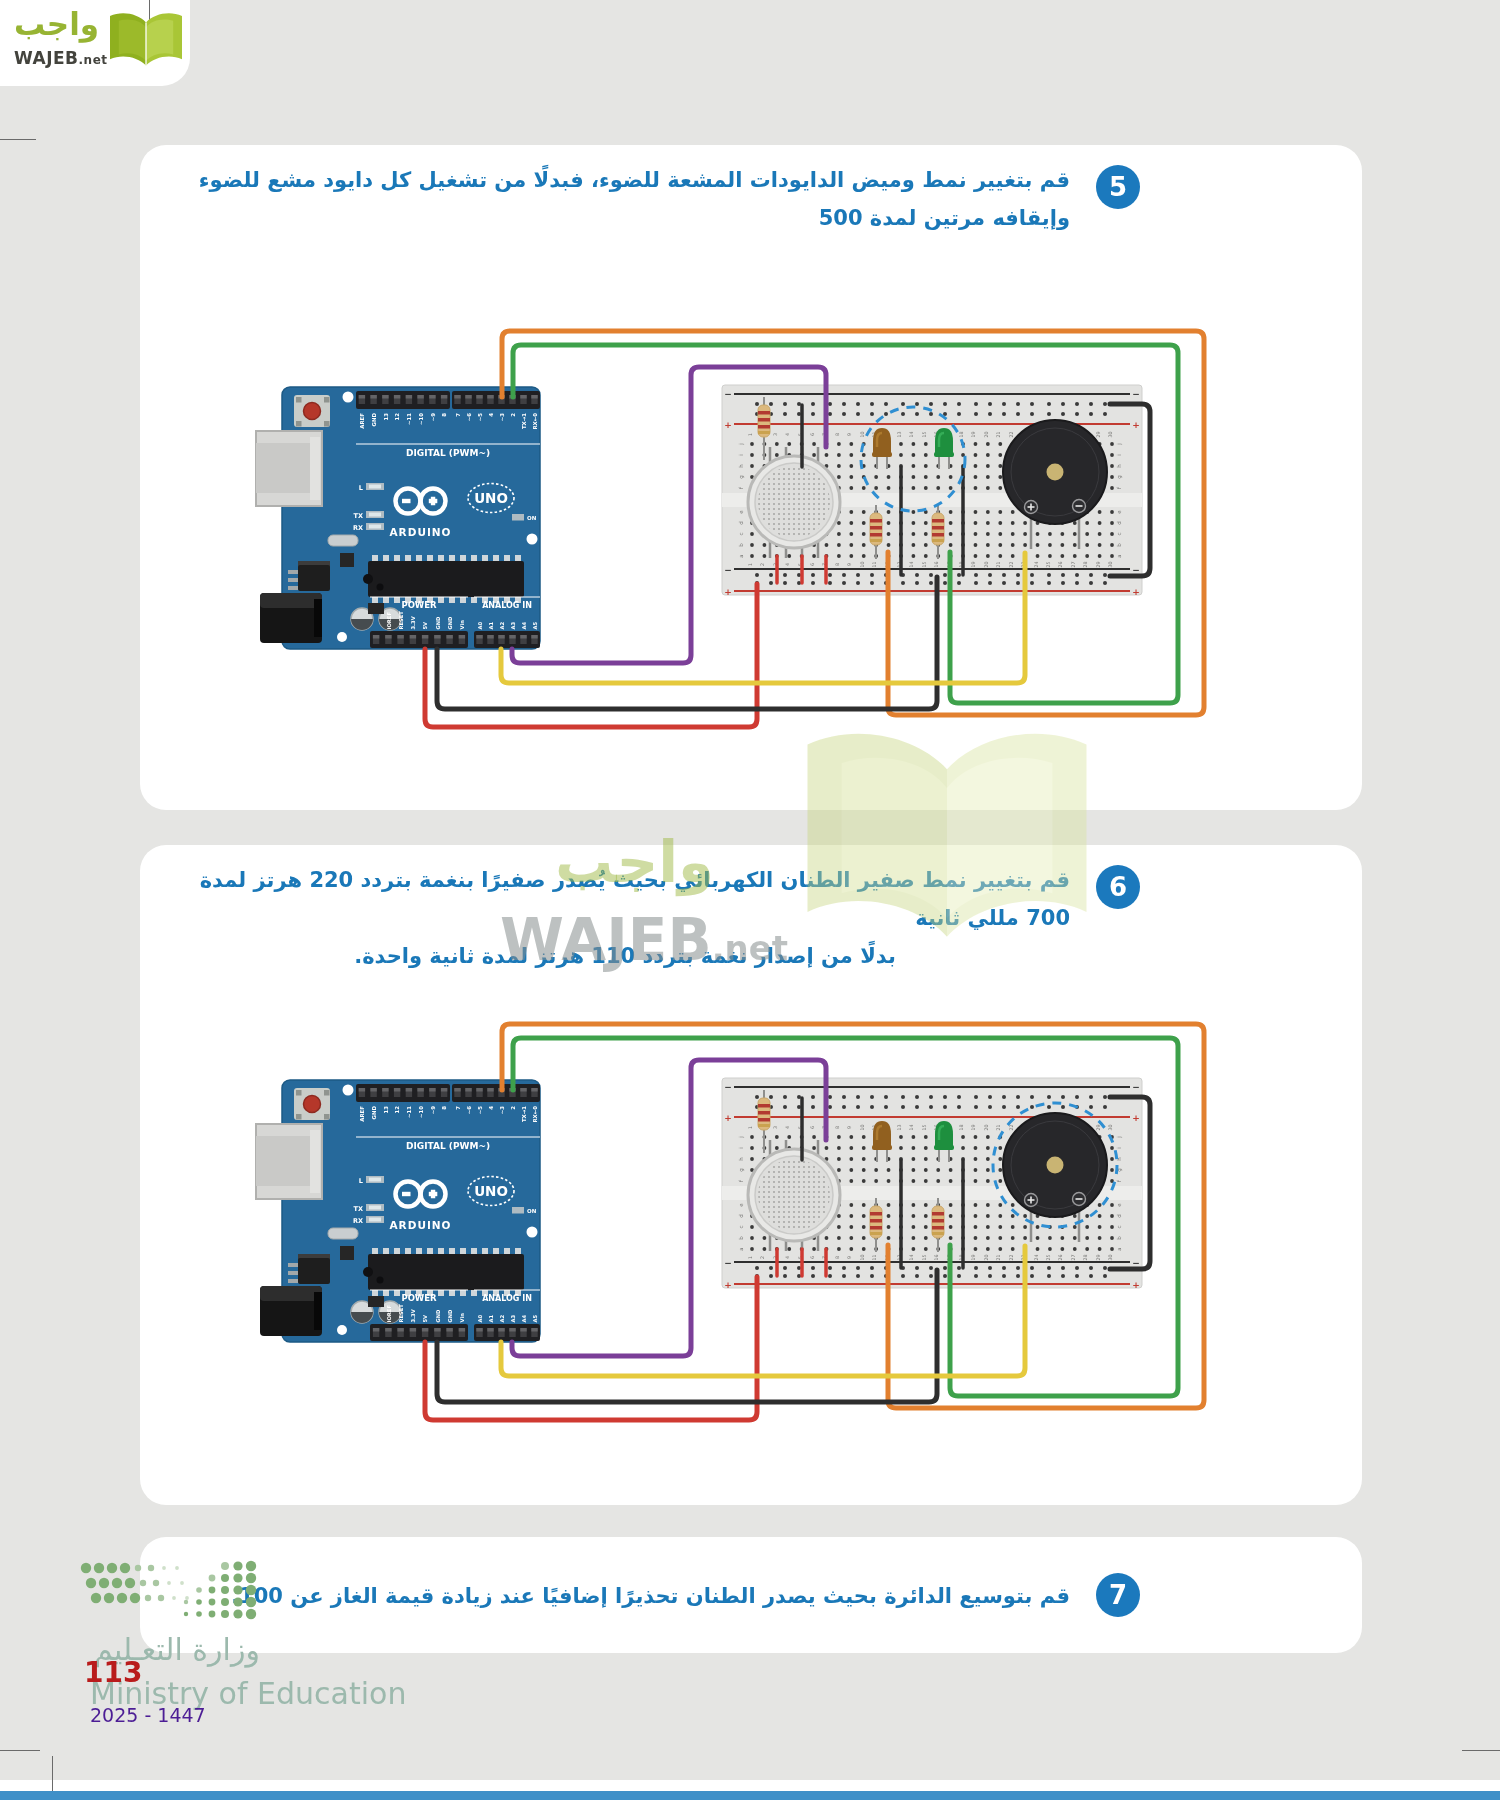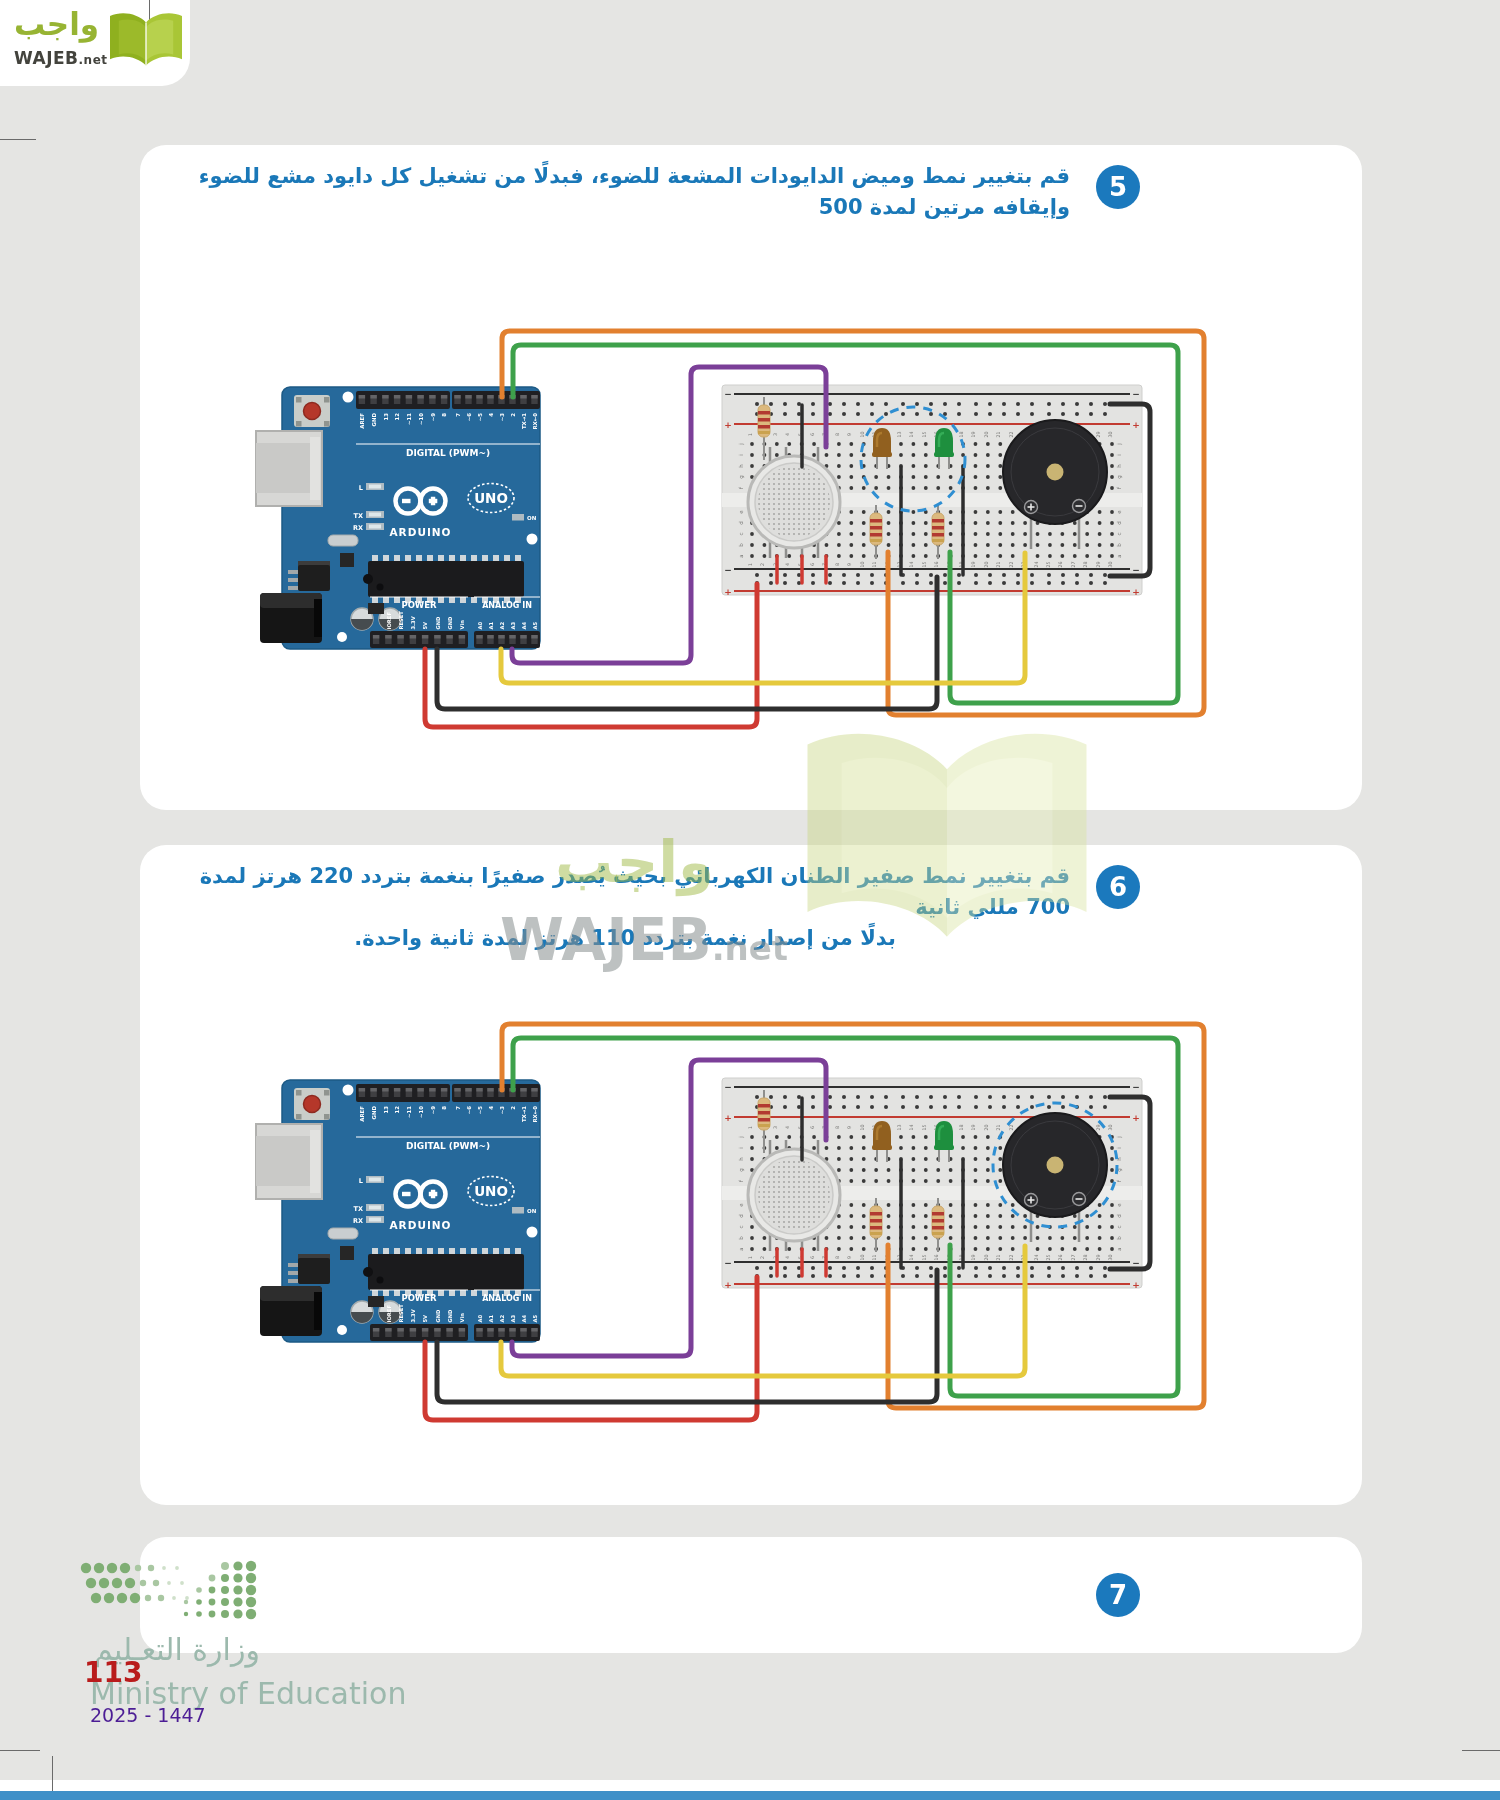--- a/index.html
+++ b/index.html
@@ -25,21 +25,21 @@
   .p2{top:845px;height:660px;}
   .p3{top:1537px;height:116px;}
   .badge{
     position:absolute;right:222px;top:20px;width:44px;height:44px;border-radius:50%;
     background:var(--badge,#1b79bd);color:#fff;font-weight:bold;font-size:26px;
     text-align:center;line-height:44px;
   }
   .p3 .badge{top:36px;}
   .step-text{
     position:absolute;left:40px;right:292px;top:16px;direction:rtl;
-    color:var(--steptext,#1a78b8);font-weight:bold;font-size:21px;line-height:31px;text-align:right;
+    color:var(--steptext,#1a78b8);font-weight:bold;font-size:21px;line-height:38px;text-align:right;
   }
   .p3 .step-text{top:40px;}
   .step-text .c{text-align:center;}
   .circuit{position:absolute;left:112px;top:172px;width:1000px;height:470px;}
   .p2 .circuit{top:165px;}
 
   
   .watermark{position:absolute;left:420px;top:688px;width:720px;height:350px;z-index:30;pointer-events:none;}
   .wm-ar{position:absolute;left:135px;top:140px;font-size:58px;font-weight:bold;color:rgba(160,186,70,.5);}
   .wm-en{position:absolute;left:80px;top:218px;color:rgba(135,142,142,.55);font-weight:bold;font-size:58px;}
@@ -1637,20 +1637,23 @@
         <path d="M173,332 L173,402 Q173,410 181,410 L497,410 Q505,410 505,402 L505,267" fill="none" stroke="#cf3a32" stroke-width="5" stroke-linecap="round" stroke-linejoin="round"></path>
         <path d="M185,332 L185,384 Q185,392 193,392 L677,392 Q685,392 685,384 L685,260" fill="none" stroke="#2e2e2e" stroke-width="5" stroke-linecap="round" stroke-linejoin="round"></path>
         <path d="M249,332 L249,358 Q249,366 257,366 L765,366 Q773,366 773,358 L773,236" fill="none" stroke="#e5c93d" stroke-width="5" stroke-linecap="round" stroke-linejoin="round"></path>
         <path d="M858,87 L890,87 Q898,87 898,95 L898,251 Q898,259 890,259 L858,259" fill="none" stroke="#2e2e2e" stroke-width="5" stroke-linecap="round" stroke-linejoin="round"></path>
         <circle cx="803" cy="155" r="62" fill="none" stroke="#2f8fd2" stroke-width="3" stroke-dasharray="9,8"></circle>
       </svg></div>
 </section>
 
 <section class="panel p3">
   <div class="badge">7</div>
+  <div class="step-text">
+    <div>قم بتوسيع الدائرة بحيث يصدر الطنان تحذيرًا إضافيًا عند زيادة قيمة الغاز عن 100.</div>
+  </div>
 </section>
 
 <div class="watermark">
   <svg class="wm-book" width="310" height="330" viewBox="0 0 100 86">
     <path d="M50,16 C40,5 20,1 5,8 L5,62 C20,55 40,59 50,70 Z" fill="#c7d67f"></path>
     <path d="M50,16 C60,5 80,1 95,8 L95,62 C80,55 60,59 50,70 Z" fill="#d9e49e"></path>
     <path d="M50,22 C43,13 28,10 16,14 L16,56 C29,52 43,56 50,64 Z" fill="#d2df90"></path>
     <path d="M50,22 C57,13 72,10 84,14 L84,56 C71,52 57,56 50,64 Z" fill="#e4edb4"></path>
   </svg>
   <div class="wm-ar">واجب</div>

